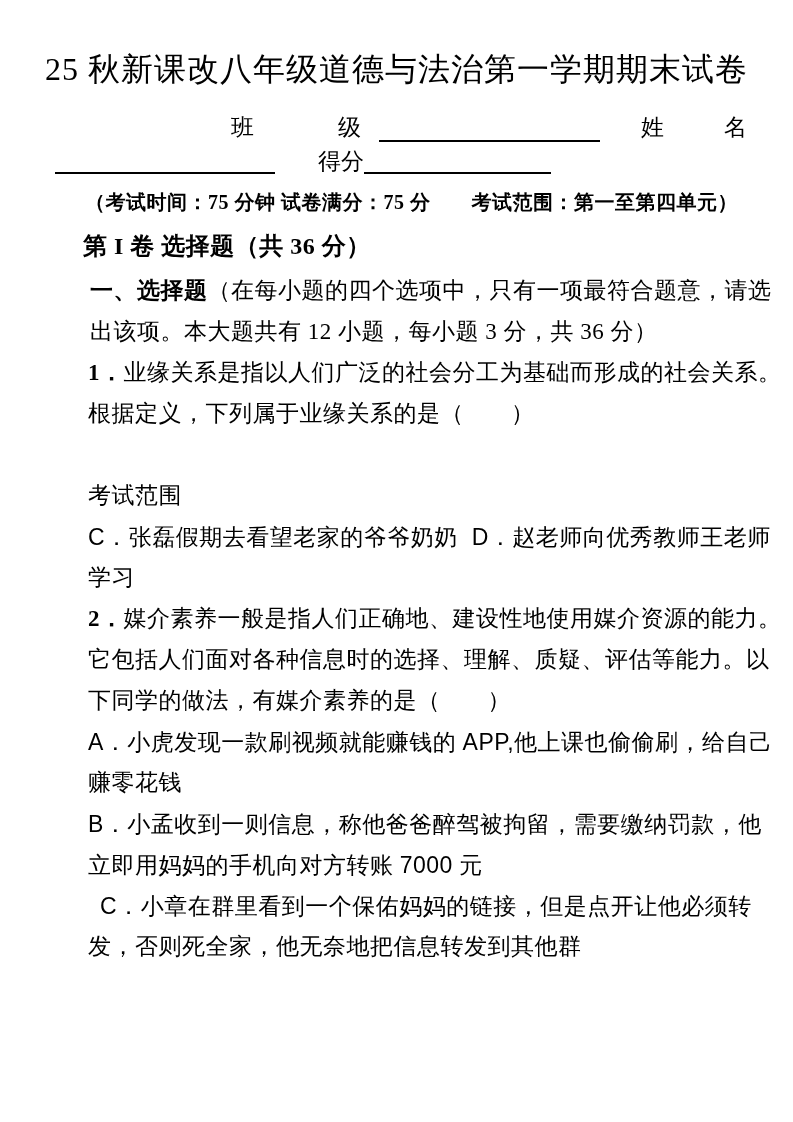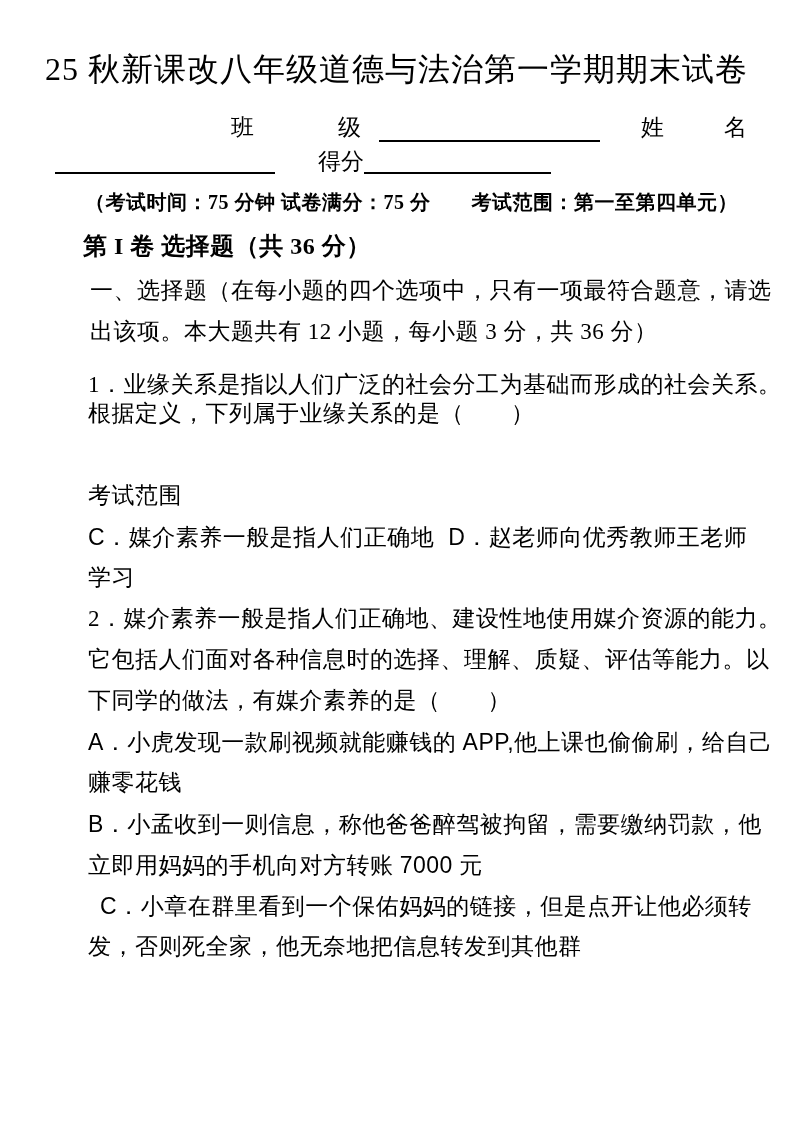--- a/index.html
+++ b/index.html
@@ -37,21 +37,21 @@
     font-size: 24px;
     font-weight: bold;
     letter-spacing: 0.5px;
     margin-left: 25px;
   }
   .body-line {
     font-size: 23px;
     letter-spacing: 0.5px;
     line-height: 28px;
   }
-  .bold { font-weight: normal; }
+  .bold { font-weight: bold; }
   .lat { font-family: "Liberation Sans", "DejaVu Sans", sans-serif; }
   .gap { margin-left: 14px; }
 </style>
 </head>
 <body>
 
 <div class="page">
 
   <div class="abs title">25 秋新课改八年级道德与法治第一学期期末试卷</div>
 
@@ -67,29 +67,29 @@
 
   <div class="abs exam-info">（考试时间：75 分钟 试卷满分：75 分　　考试范围：第一至第四单元）</div>
 
   <div class="abs section-heading">第 I 卷 选择题（共 36 分）</div>
 
   <div class="abs body-line" style="left:90px; top:277px;">
     <span class="bold">一、选择题</span><span>（在每小题的四个选项中，只有一项最符合题意，请选</span>
   </div>
   <div class="abs body-line" style="left:90px; top:318px;text-align:right;">出该项。本大题共有 12 小题，每小题 3 分，共 36 分）</div>
 
-  <div class="abs body-line" style="left:88px; top:371px;">
+  <div class="abs body-line" style="left:88px; top:359px;">
     <span class="bold">1．</span><span>业缘关系是指以人们广泛的社会分工为基础而形成的社会关系。</span>
   </div>
   <div class="abs body-line" style="left:88px; top:400px;">根据定义，下列属于业缘关系的是（　　）</div>
 
   <div class="abs body-line" style="left:88px; top:482px;">考试范围</div>
 
   <div class="abs body-line" style="left:88px; top:523px;">
-    <span class="lat">C．</span><span>媒介素养一般是指人们正确地</span><span class="lat gap">D．</span><span>赵老师向优秀教师王老师</span>
+    <span class="lat">C．</span><span>张磊假期去看望老家的爷爷奶奶</span><span class="lat gap">D．</span><span>赵老师向优秀教师王老师</span>
   </div>
   <div class="abs body-line" style="left:88px; top:564px;">学习</div>
 
   <div class="abs body-line" style="left:88px; top:605px;">
     <span class="bold">2．</span><span>媒介素养一般是指人们正确地、建设性地使用媒介资源的能力。</span>
   </div>
   <div class="abs body-line" style="left:88px; top:687px;">下同学的做法，有媒介素养的是（　　）</div>
   <div class="abs body-line" style="left:88px; top:646px;">它包括人们面对各种信息时的选择、理解、质疑、评估等能力。以</div>
 
   <div class="abs body-line" style="left:88px; top:728px;">

